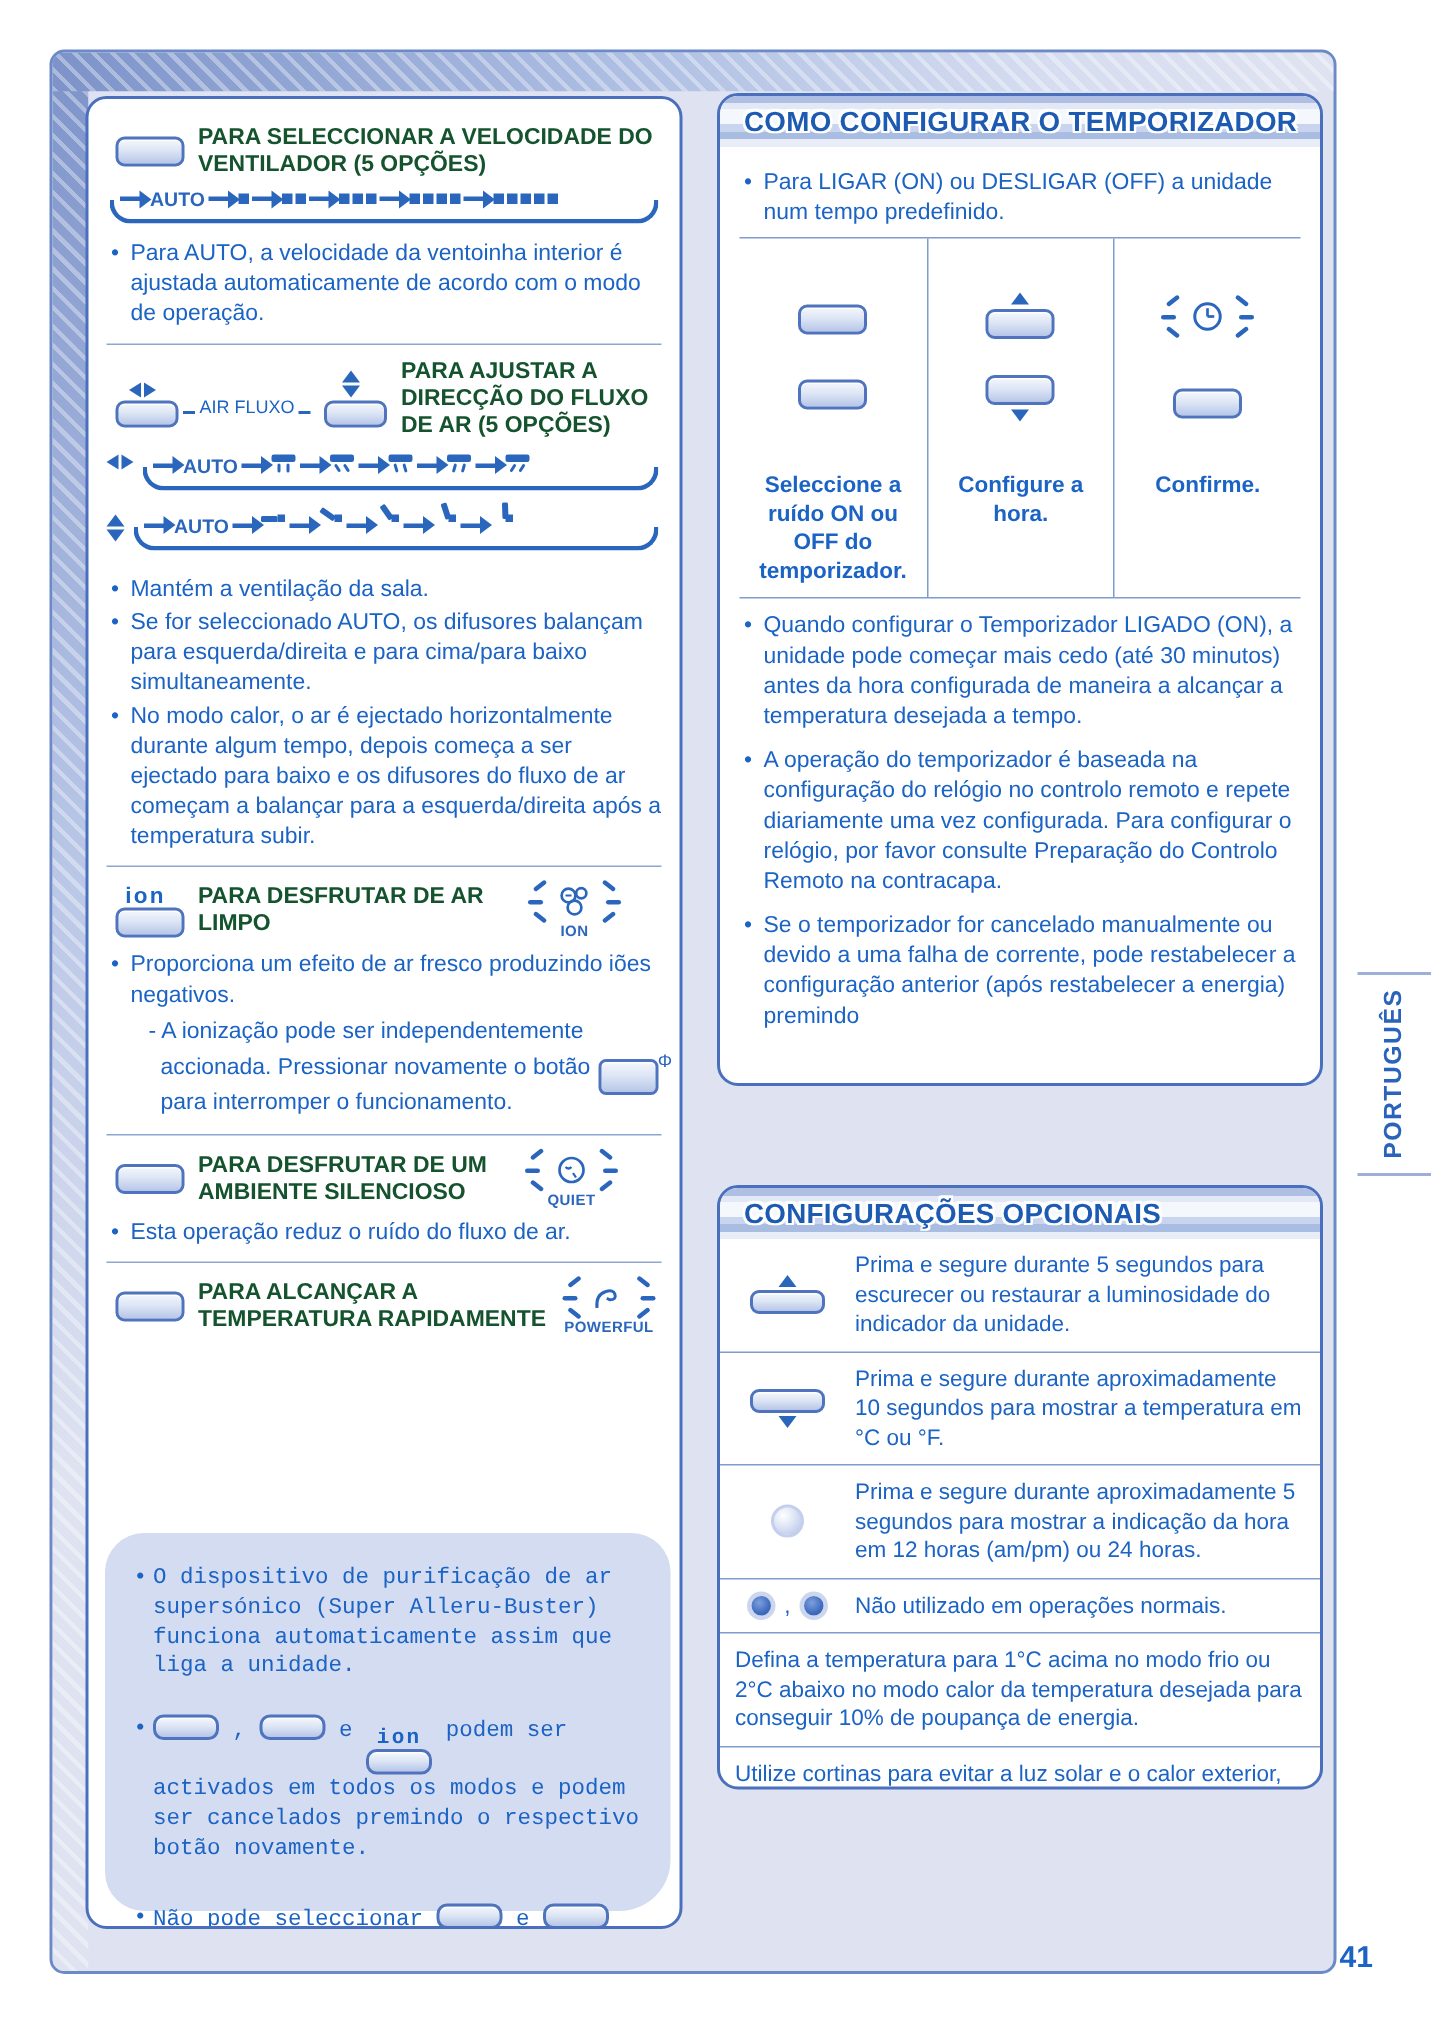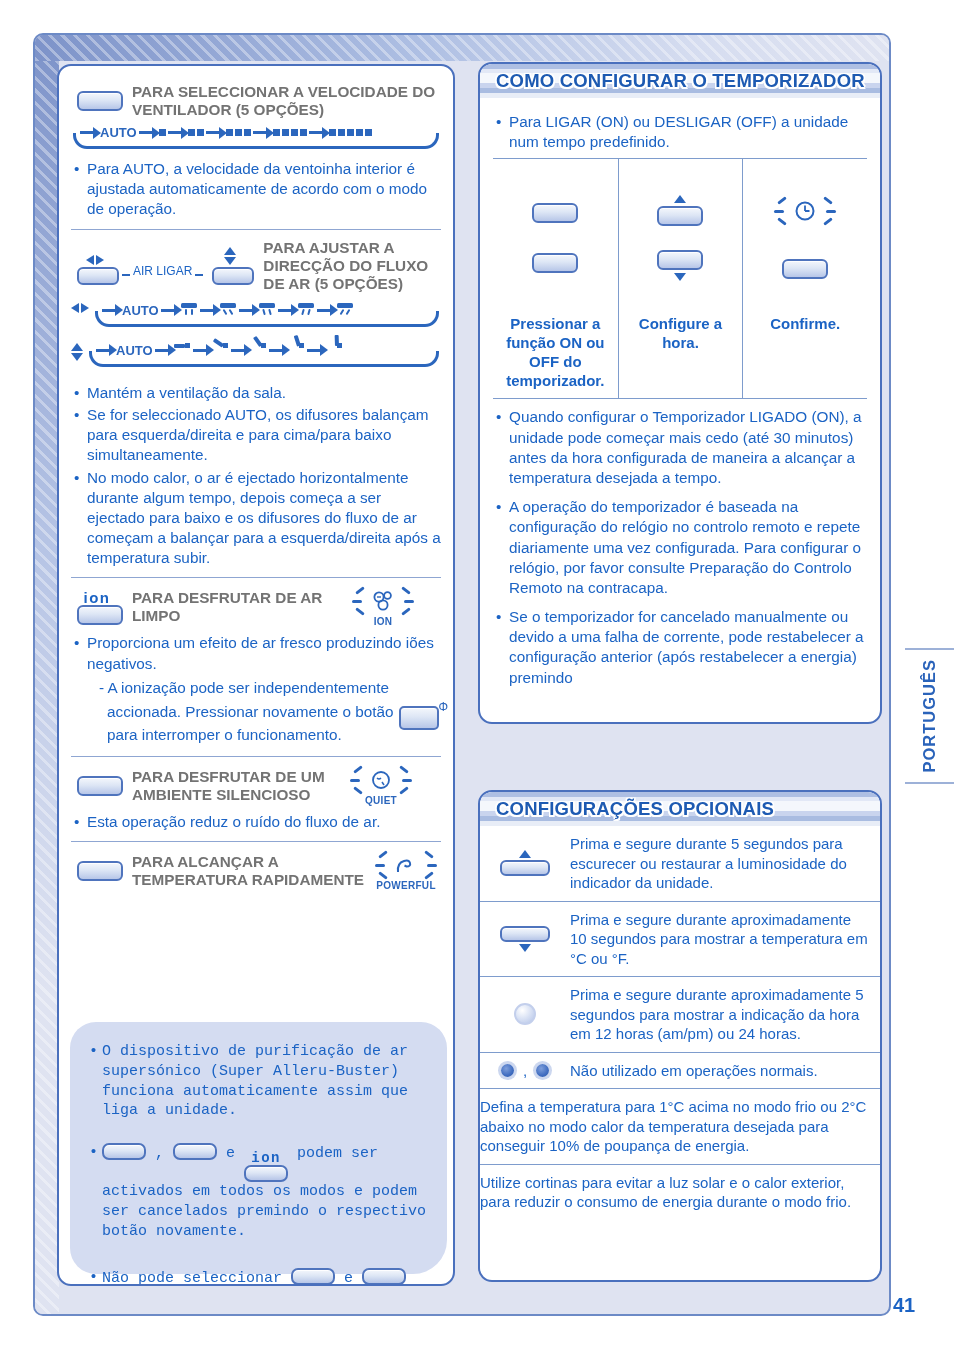--- a/index.html
+++ b/index.html
@@ -30,21 +30,21 @@
       repeating-linear-gradient(45deg, rgba(255,255,255,.35) 0 3px, rgba(255,255,255,0) 3px 9px),
       linear-gradient(to right,#7d93c9 0%,#aebfe3 45%,#d6ddf0 78%,#dfe3f1 100%);
   }
   
   .panel {
     position:absolute; background:#fff; border:2px solid #4a70bd;
     border-radius:14px; overflow:hidden;
   }
   .left-panel  { left:57px;  top:64px;  width:398px; height:1222px; padding:12px 12px; }
   .timer-panel { left:478px; top:62px;  width:404px; height:662px; }
-  .opt-panel   { left:478px; top:790px; width:404px; height:492px; }
+  .opt-panel   { left:478px; top:790px; width:404px; height:403px; }
 
   
   .banner {
     height:34px; display:flex; align-items:center; padding-left:16px;
     border-radius:11px 11px 0 0;
     background: linear-gradient(180deg,
       #aebfe3 0px,#aebfe3 5px,
       #e2e8f6 5px,#e2e8f6 9px,
       #f4f7fc 9px,#f4f7fc 19px,
       #c9d4ee 19px,#c9d4ee 24px,
@@ -52,21 +52,21 @@
       #e8edf7 29px,#e8edf7 34px);
   }
   .banner b {
     font-size:18.5px; color:#1d5ab2; letter-spacing:.2px;
     text-shadow:-1.5px -1.5px 0 #fff,1.5px -1.5px 0 #fff,-1.5px 1.5px 0 #fff,
       1.5px 1.5px 0 #fff,-1.5px 0 0 #fff,1.5px 0 0 #fff,0 -1.5px 0 #fff,0 1.5px 0 #fff;
   }
   .p-body { padding:8px 13px 8px 13px; font-size:15px; line-height:1.3; }
 
   
-  h3 { font-size:15.3px; line-height:1.18; color:#737373; font-weight:bold; }
+  h3 { font-size:15.3px; line-height:1.18; color:#14532d; font-weight:bold; }
   ul { list-style:none; margin:6px 0 8px 0; }
   li { position:relative; padding-left:16px; margin-bottom:2px; font-size:15.3px; line-height:1.32; }
   li::before { content:"•"; position:absolute; left:3px; top:0; color:#1b63c4; }
   hr { border:none; border-top:1.5px solid #8fa6d2; margin:9px 0; }
 
   
   .btn {
     display:inline-block; width:46px; height:20px; flex:none;
     border:2px solid #4f74bd; border-radius:6px;
     background:linear-gradient(180deg,#f4f7fc,#dde6f5 45%,#b7c6e8);
@@ -159,21 +159,21 @@
   .cancel-line { padding:8px 0 10px 16px; border-bottom:1.5px solid #7e9ccd; position:relative; }
   .cancel-line::before { content:"•"; position:absolute; left:3px; top:8px; }
   .t-bullets { margin-top:8px; }
   .t-bullets li { margin-bottom:9px; }
 
   
   .orow { display:flex; align-items:center; padding:8px 10px 8px 0; }
   .orow + .orow { border-top:1.5px solid #7e9ccd; }
   .oicon { width:90px; flex:none; display:flex; align-items:center; justify-content:center; }
   .otext { flex:1; font-size:15px; line-height:1.3; }
-  .orow.full { }
+  .orow.full { padding-left:10px; }
   .circle-btn {
     width:22px; height:22px; border-radius:50%;
     background:radial-gradient(circle at 35% 30%, #ffffff, #dce4f5 45%, #b3c3e7);
     border:2px solid #c3cfec;
   }
   .dot {
     width:13px; height:13px; border-radius:50%;
     background:radial-gradient(circle at 40% 35%, #7f9fdb, #3f6cc0 60%, #2f59a8);
     box-shadow:0 0 0 3px #ccd7ef;
   }
@@ -249,21 +249,21 @@
   <div class="sec-head">
     <div class="as-cluster">
       <div class="as-stack">
         <span class="lr-pair">
             <span class="tri left"></span>
             <span class="tri right"></span>
           </span>
         <span class="btn" style="width:42px;height:18px"></span>
       </div>
       <span class="as-tick"></span>
-      <span class="as-label">AIR LIGAR</span>
+      <span class="as-label">AIR FLUXO</span>
       <span class="as-tick"></span>
       <div class="as-stack">
         <span class="ud-pair">
             <span class="tri up"></span>
             <span class="tri down"></span>
           </span>
         <span class="btn" style="width:42px;height:18px"></span>
       </div>
     </div>
     <h3 style="width:205px">PARA AJUSTAR A DIRECÇÃO DO FLUXO DE AR (5 OPÇÕES)</h3>
@@ -481,21 +481,21 @@
     <ul style="margin:6px 0 6px 0">
       <li>Para LIGAR (ON) ou DESLIGAR (OFF) a unidade num tempo predefinido.</li>
     </ul>
 
     <div class="steps">
       <div class="step">
         <div class="step-icons" style="gap:30px">
           <span class="btn"></span>
           <span class="btn"></span>
         </div>
-        <p class="step-caption cap-narrow">Pressionar a função ON ou OFF do temporizador.</p>
+        <p class="step-caption cap-narrow">Seleccione a ruído ON ou OFF do temporizador.</p>
       </div>
       <div class="step">
         <div class="step-icons" style="gap:3px">
           <span class="tri up"></span>
           <span class="btn"></span>
           <span style="height:18px"></span>
           <span class="btn"></span>
           <span class="tri down"></span>
         </div>
         <p class="step-caption cap-narrow">Configure a hora.</p>

